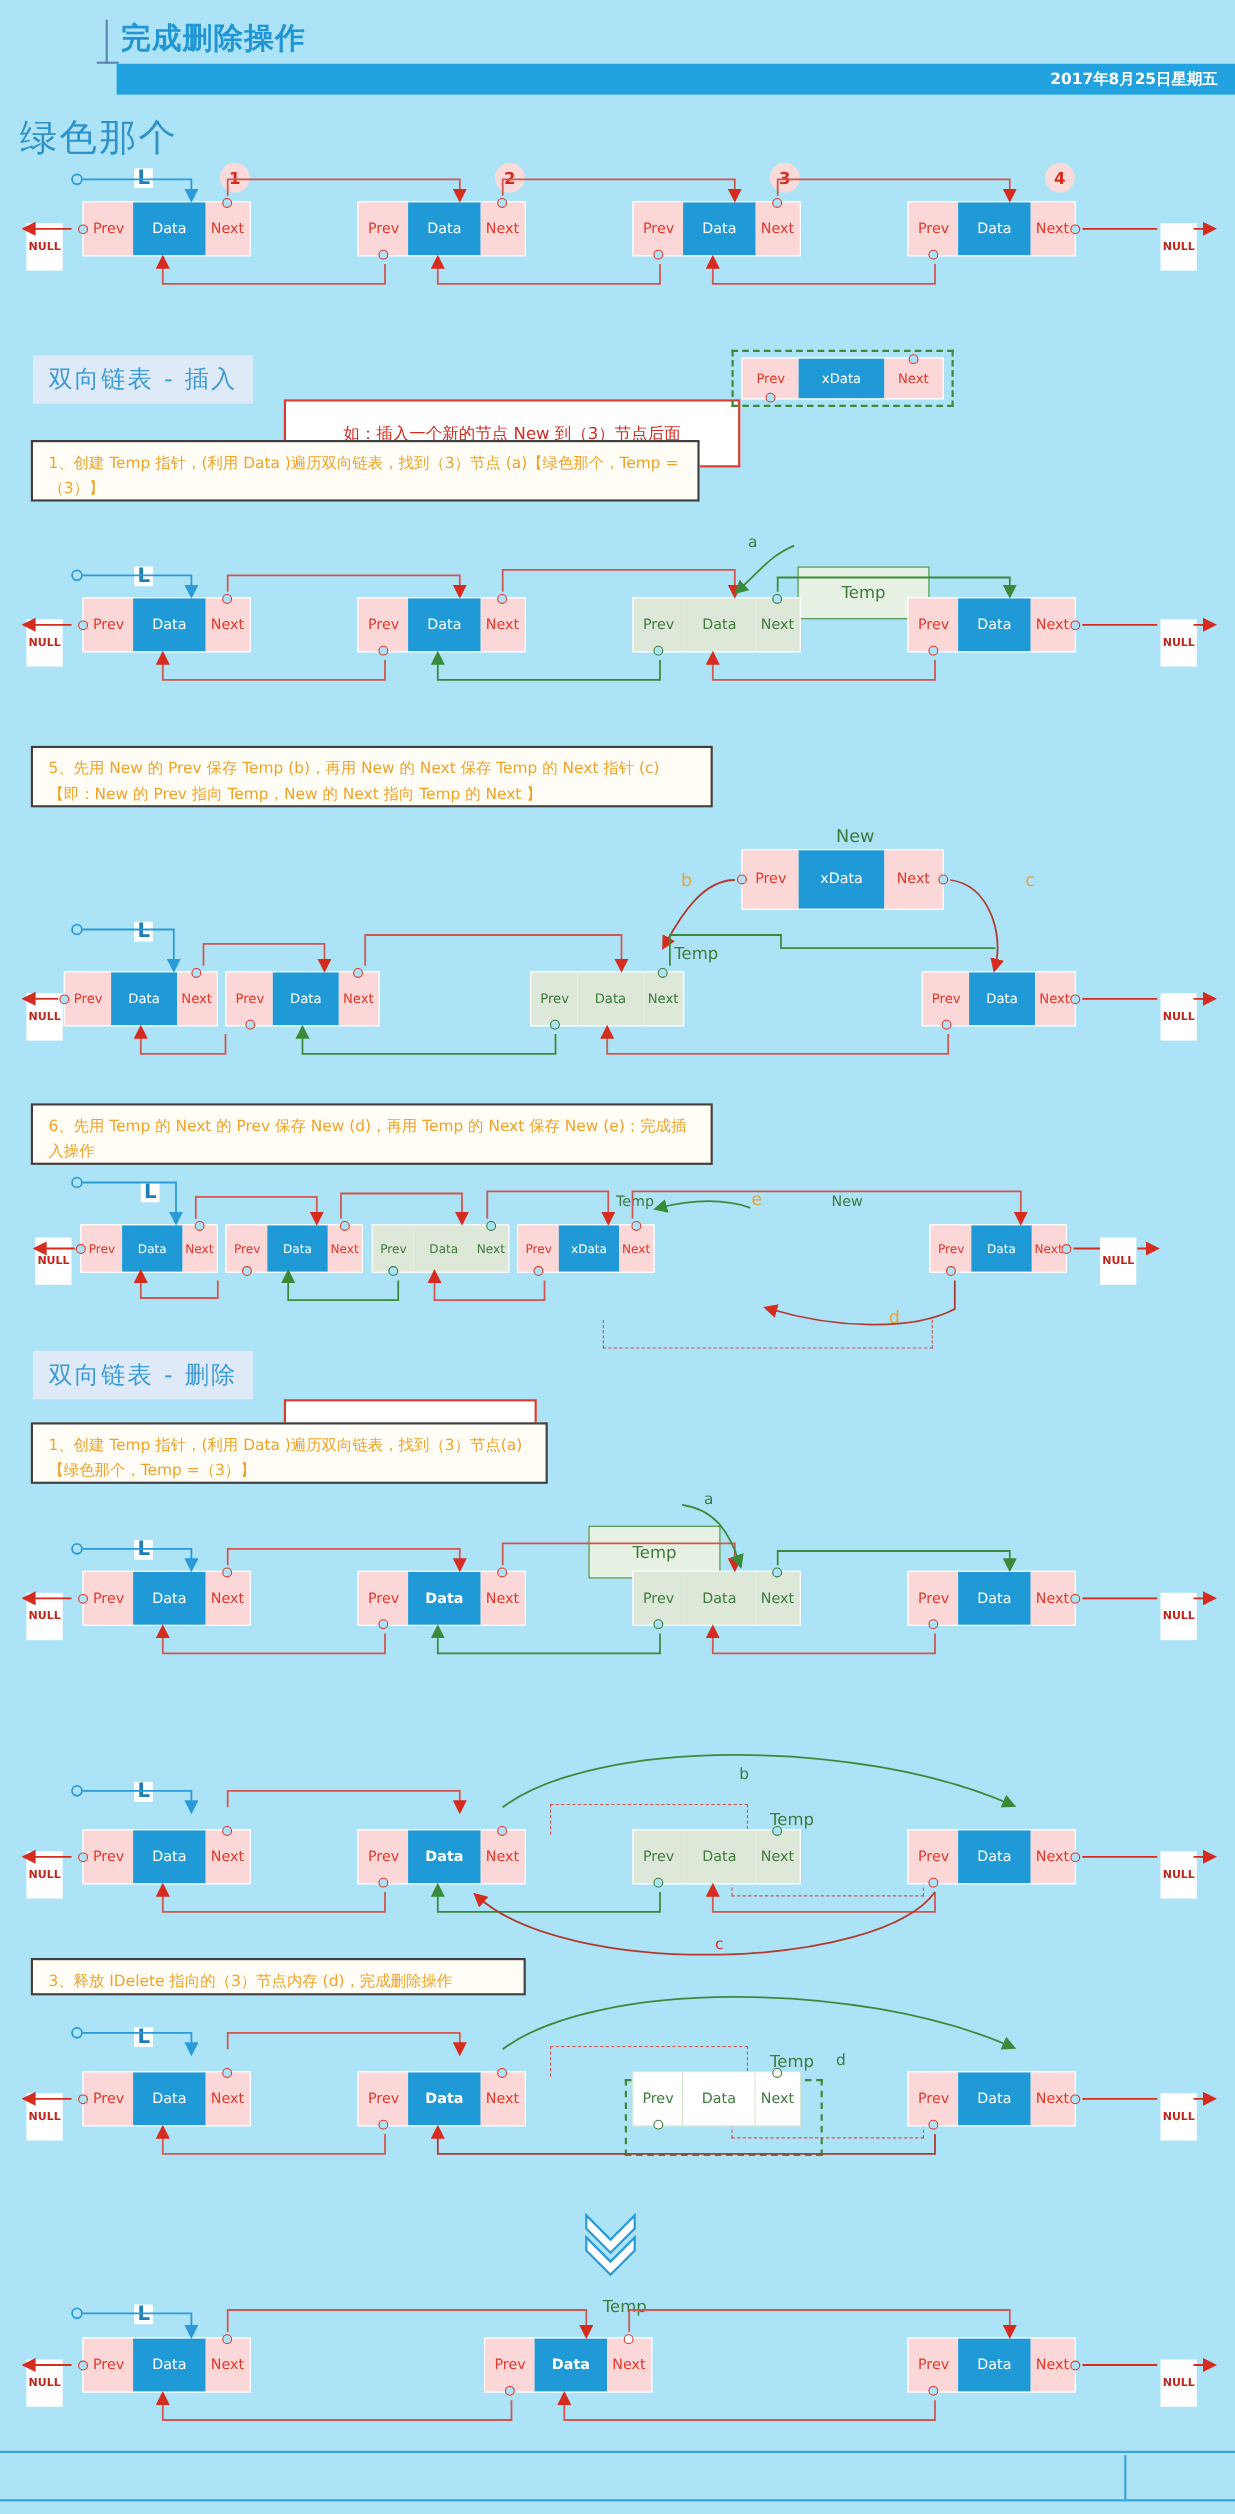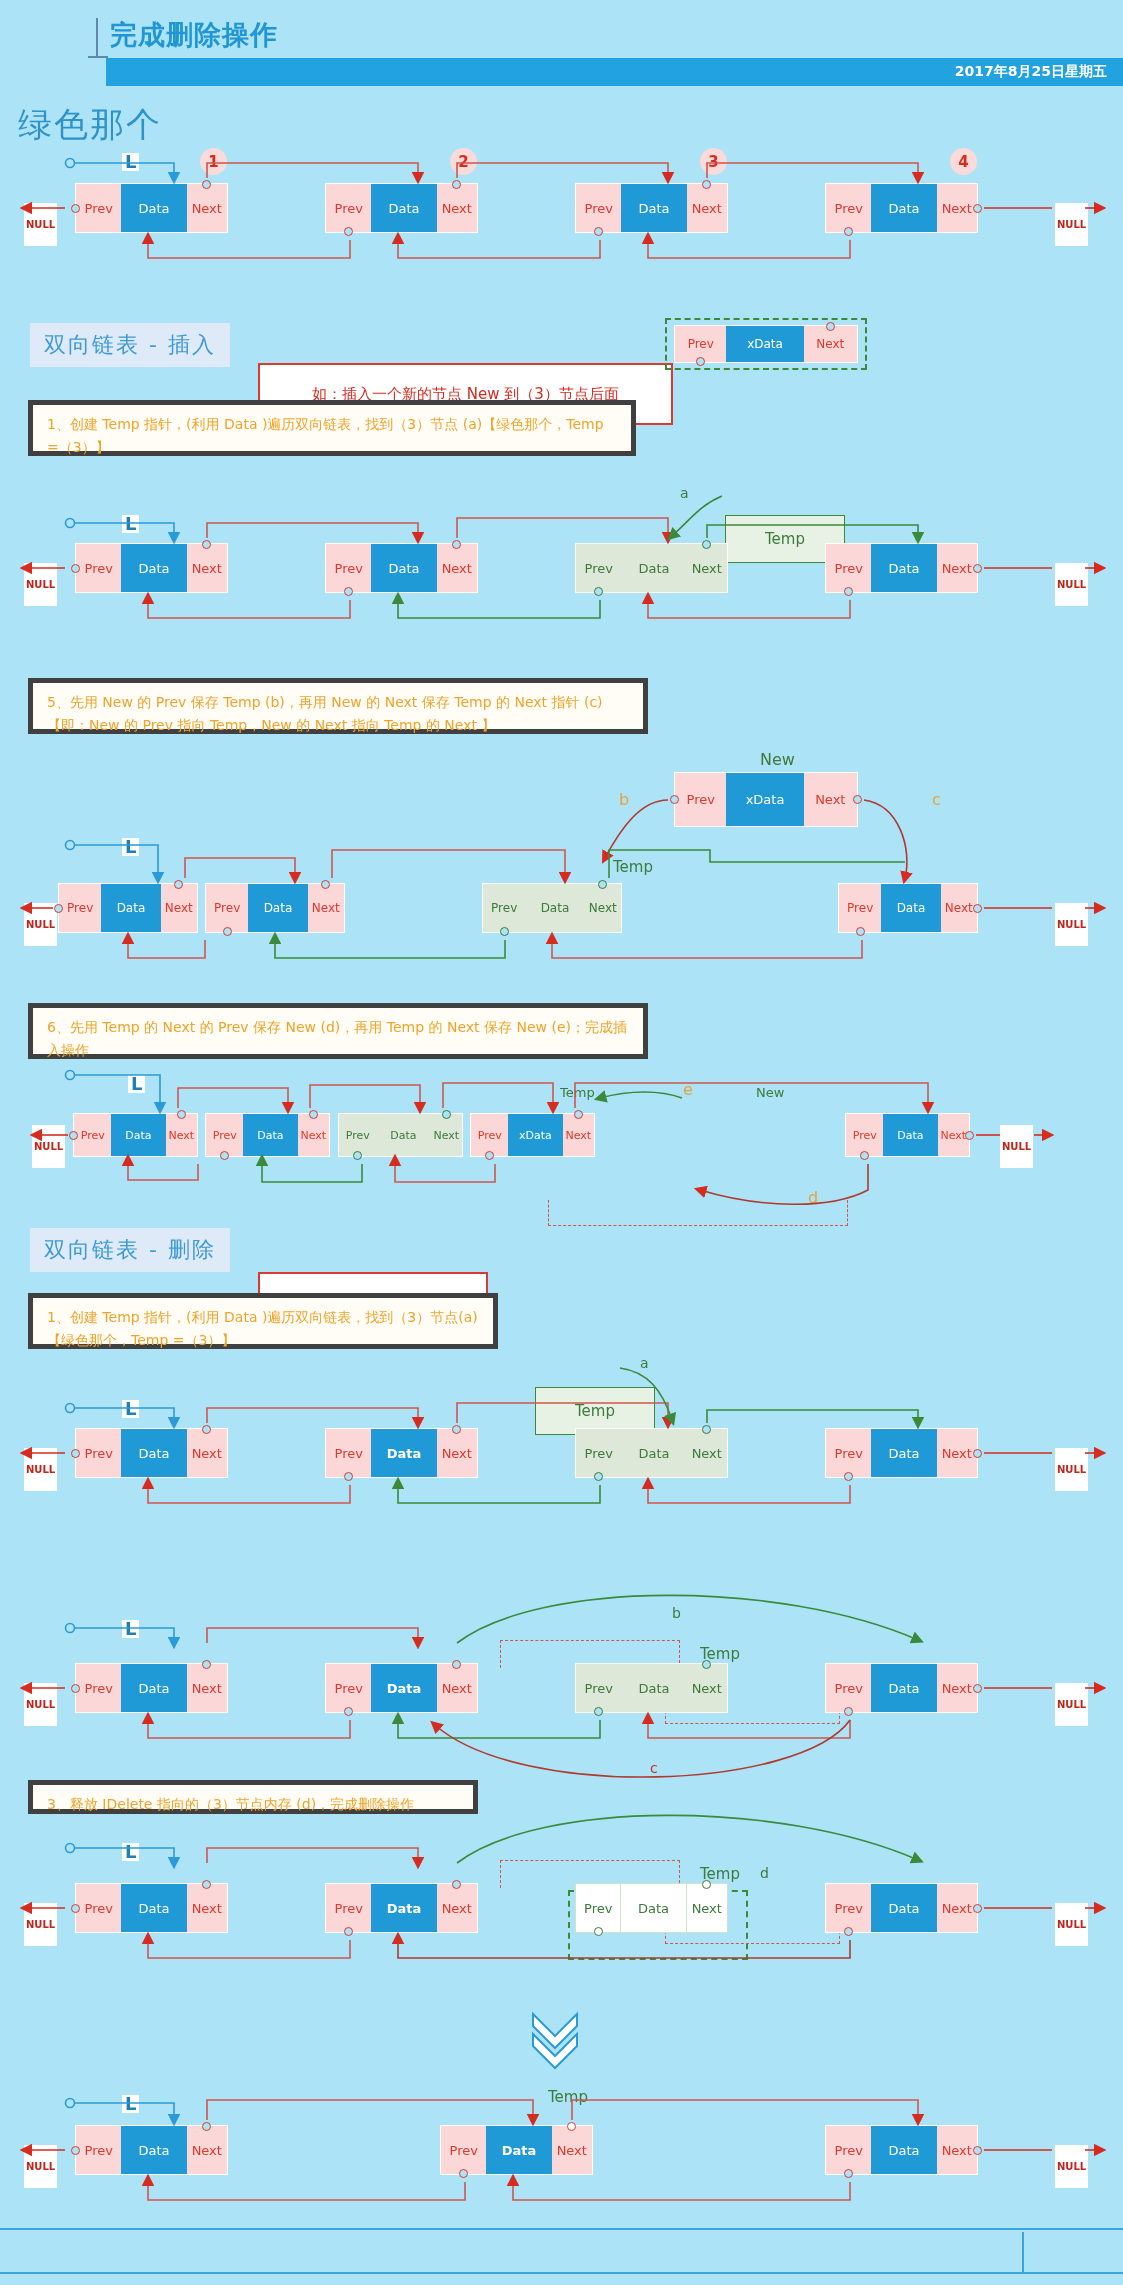--- a/index.html
+++ b/index.html
@@ -24,21 +24,21 @@
     font-family:"DejaVu Sans",sans-serif;letter-spacing:2px;}
 
   
   .sec-label{position:absolute;background:#dfeaf8;color:#3c9ad6;font-size:22px;
     font-family:"DejaVu Sans",sans-serif;padding:7px 14px;letter-spacing:2px;white-space:nowrap;}
   .red-box{position:absolute;background:#fff;border:2px solid #d93b30;color:#d62b1f;
     font-size:15px;font-family:"DejaVu Sans",sans-serif;padding:9px 18px;white-space:nowrap;
     display:flex;align-items:center;justify-content:center;margin-top:40px;}
 
   
-  .note{position:absolute;background:#fffdf6;border:5px solid #404040;
+  .note{position:absolute;background:#fffdf6;border:2px solid #404040;
     color:#f0a32a;font-size:14px;line-height:1.65;padding:8px 14px 9px 14px;
     font-family:"DejaVu Sans",sans-serif;box-sizing:border-box;}
 
   
   .node{position:absolute;display:flex;box-sizing:border-box;
         border:1px solid #ffffff;background:#fff;}
   .cell{display:flex;align-items:center;justify-content:center;
         font-size:13px;font-family:"DejaVu Sans",sans-serif;box-sizing:border-box;position:relative;}
   .cell.side{background:#fbd7d7;color:#e0382c;}
   .cell.mid{background:#1f9ad6;color:#ffffff;}

